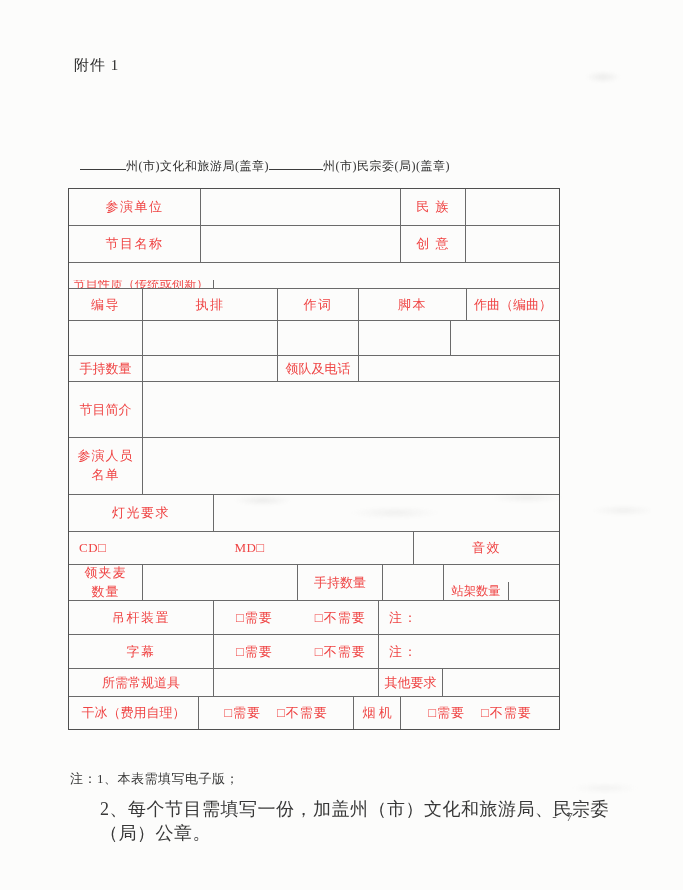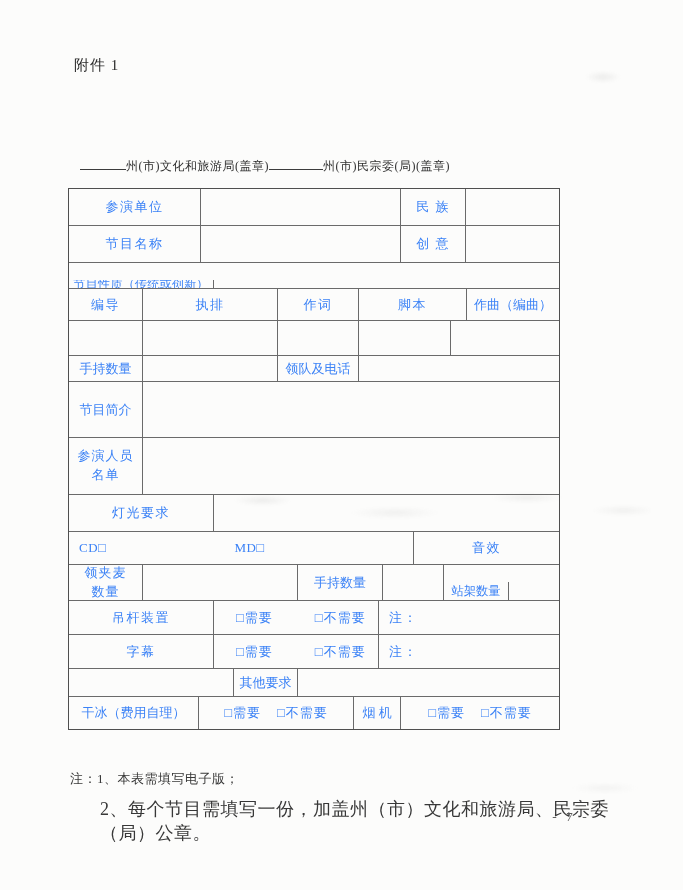--- a/index.html
+++ b/index.html
@@ -32,21 +32,21 @@
   .tbl{
     position:absolute;left:68px;top:188px;width:492px;
     border:1.2px solid #4f4f4f;
     box-sizing:border-box;
   }
   .tr{display:flex;border-bottom:1px solid #6a6a6a;box-sizing:border-box;}
   .tr:last-child{border-bottom:none;font-family:Liberation Serif, serif;}
   .c{
     border-right:1px solid #6a6a6a;box-sizing:border-box;
     display:flex;align-items:center;justify-content:center;
-    font-size:13px;color:#3b82f6;letter-spacing:1.5px;
+    font-size:13px;color:#ef4444;letter-spacing:1.5px;
     overflow:hidden;
   }
   .c:last-child{border-right:none;}
   .grow{flex:1 1 auto;}
   .tight{letter-spacing:0;}
   .small{font-size:12.3px;letter-spacing:0;margin-top:17px;}
   .two-line{flex-direction:column;line-height:1.45;letter-spacing:1px;}
   .cbcell{justify-content:flex-start;padding-left:22px;gap:42px;letter-spacing:1px;}
   .cbcell2{justify-content:center;gap:16px;letter-spacing:1px;}
   .notecell{justify-content:flex-start;padding-left:10px;align-items:center;}
@@ -191,20 +191,21 @@
     <div class="tr" style="height:34px">
       <div class="c" style="width:145px">字幕</div>
       <div class="c cbcell" style="width:165px">
         <span>□需要</span>
         <span>□不需要</span>
       </div>
       <div class="c grow notecell">注：</div>
     </div>
 
     <div class="tr" style="height:28px">
+      <div class="c tight" style="width:145px">所需常规道具</div>
       <div class="c" style="width:165px"></div>
       <div class="c tight" style="width:64px">其他要求</div>
       <div class="c grow"></div>
     </div>
 
     <div class="tr" style="height:32px">
       <div class="c tight" style="width:130px">干冰（费用自理）</div>
       <div class="c cbcell2" style="width:155px">
         <span>□需要</span>
         <span>□不需要</span>

